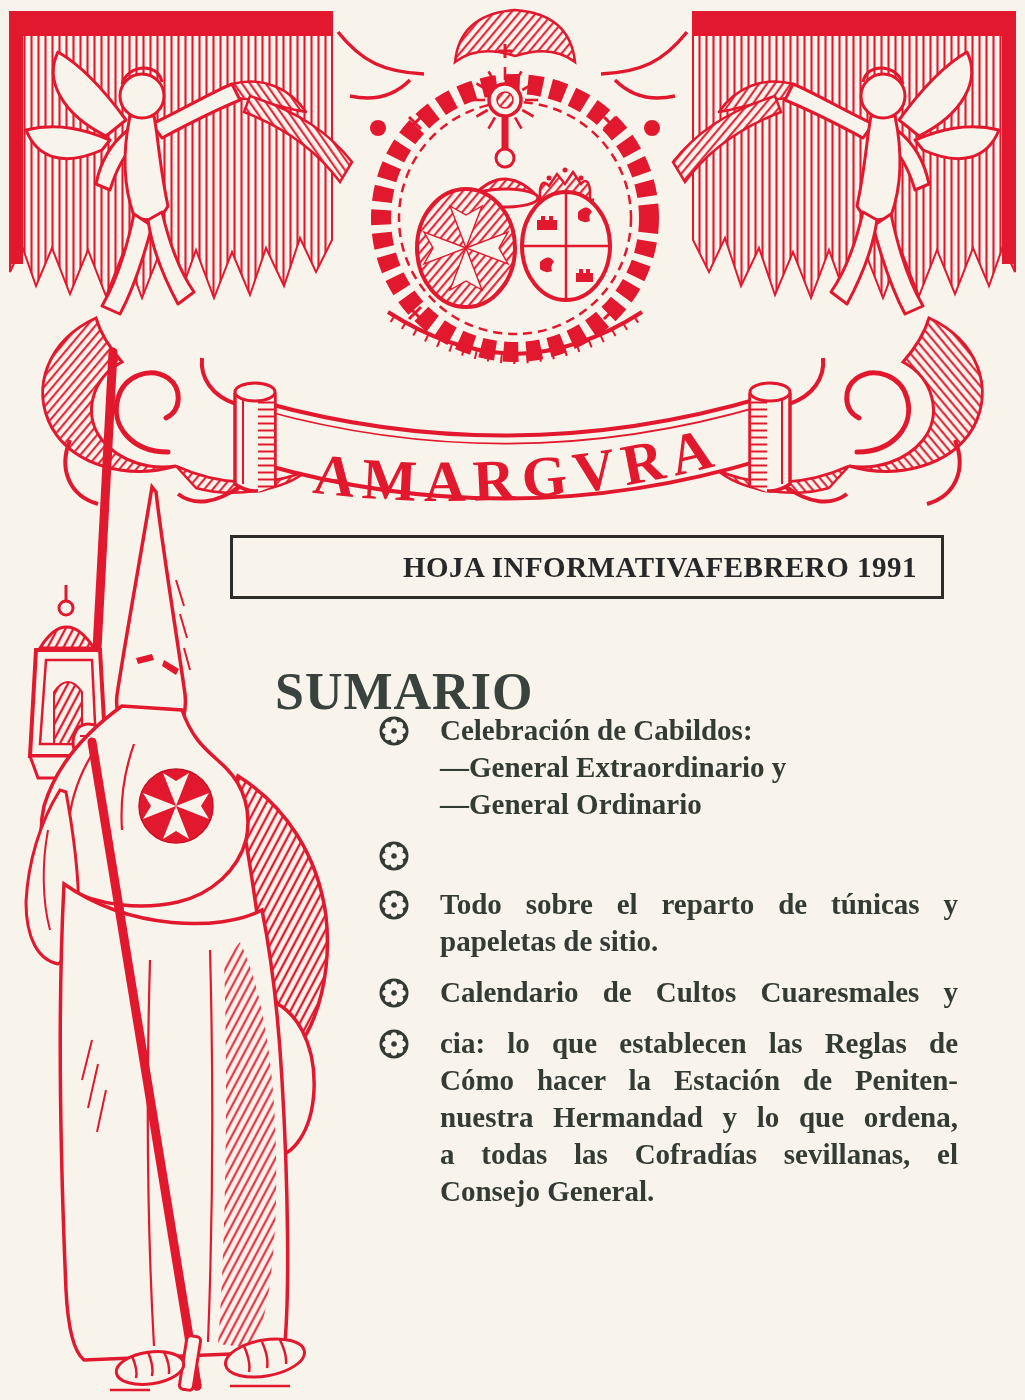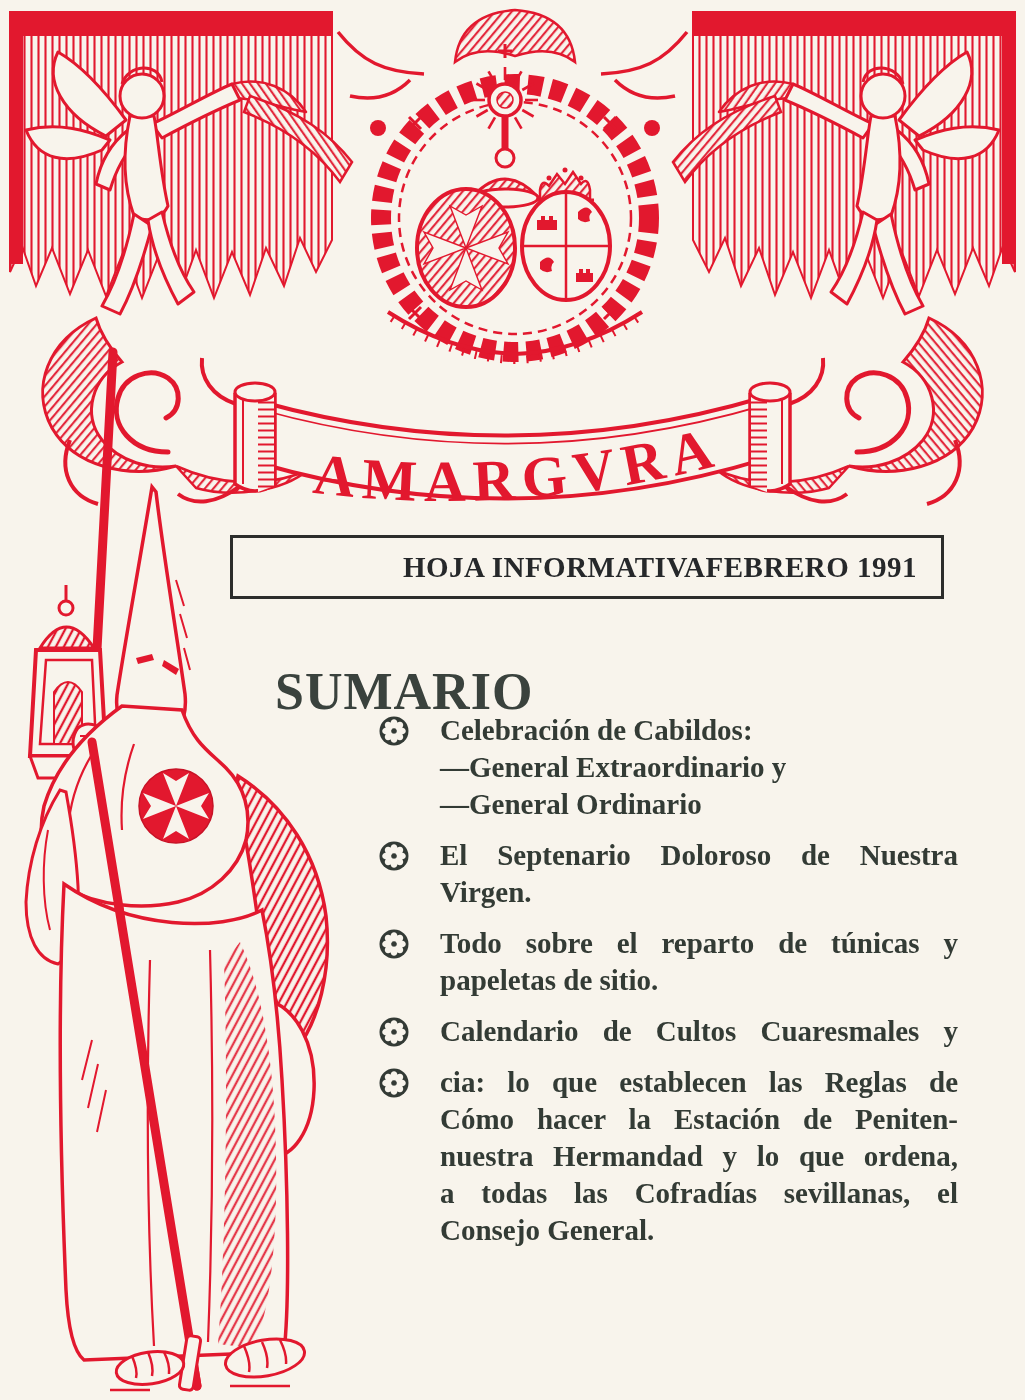--- a/index.html
+++ b/index.html
@@ -318,24 +318,20 @@
           <div class="line">—General Extraordinario y</div>
           <div class="line">—General Ordinario</div>
         </div>
       </li>
       <li class="sumario-item">
         <span class="bullet">
           <svg viewBox="0 0 32 32" aria-hidden="true">
             <use href="#rosette"></use>
           </svg>
         </span>
-        <div class="item-text">
-          <div class="line just">El Septenario Doloroso de Nuestra</div>
-          <div class="line">Virgen.</div>
-        </div>
       </li>
       <li class="sumario-item">
         <span class="bullet">
           <svg viewBox="0 0 32 32" aria-hidden="true">
             <use href="#rosette"></use>
           </svg>
         </span>
         <div class="item-text">
           <div class="line just">Todo sobre el reparto de túnicas y</div>
           <div class="line">papeletas de sitio.</div>

